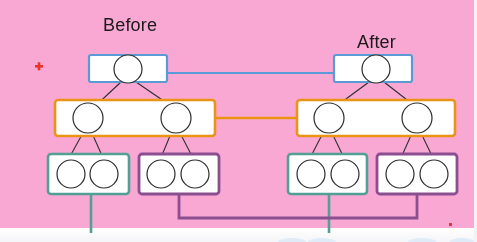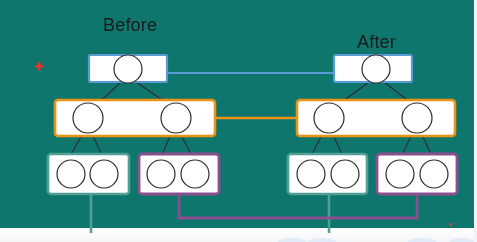--- a/index.html
+++ b/index.html
@@ -8,21 +8,21 @@
     padding: 0;
     background: #ffffff;
   }
   body {
     font-family: "Liberation Sans", sans-serif;
   }
   #screen {
     position: relative;
     width: 477px;
     height: 242px;
-    background: #0f766e;
+    background: #f9a8d4;
     overflow: hidden;
   }
   
   .bottom-band {
     position: absolute;
     left: 0;
     bottom: 0;
     width: 477px;
     height: 14px;
     background: linear-gradient(to bottom, #ffffff 0%, #fbfbfc 40%, #f4f5f7 100%);

